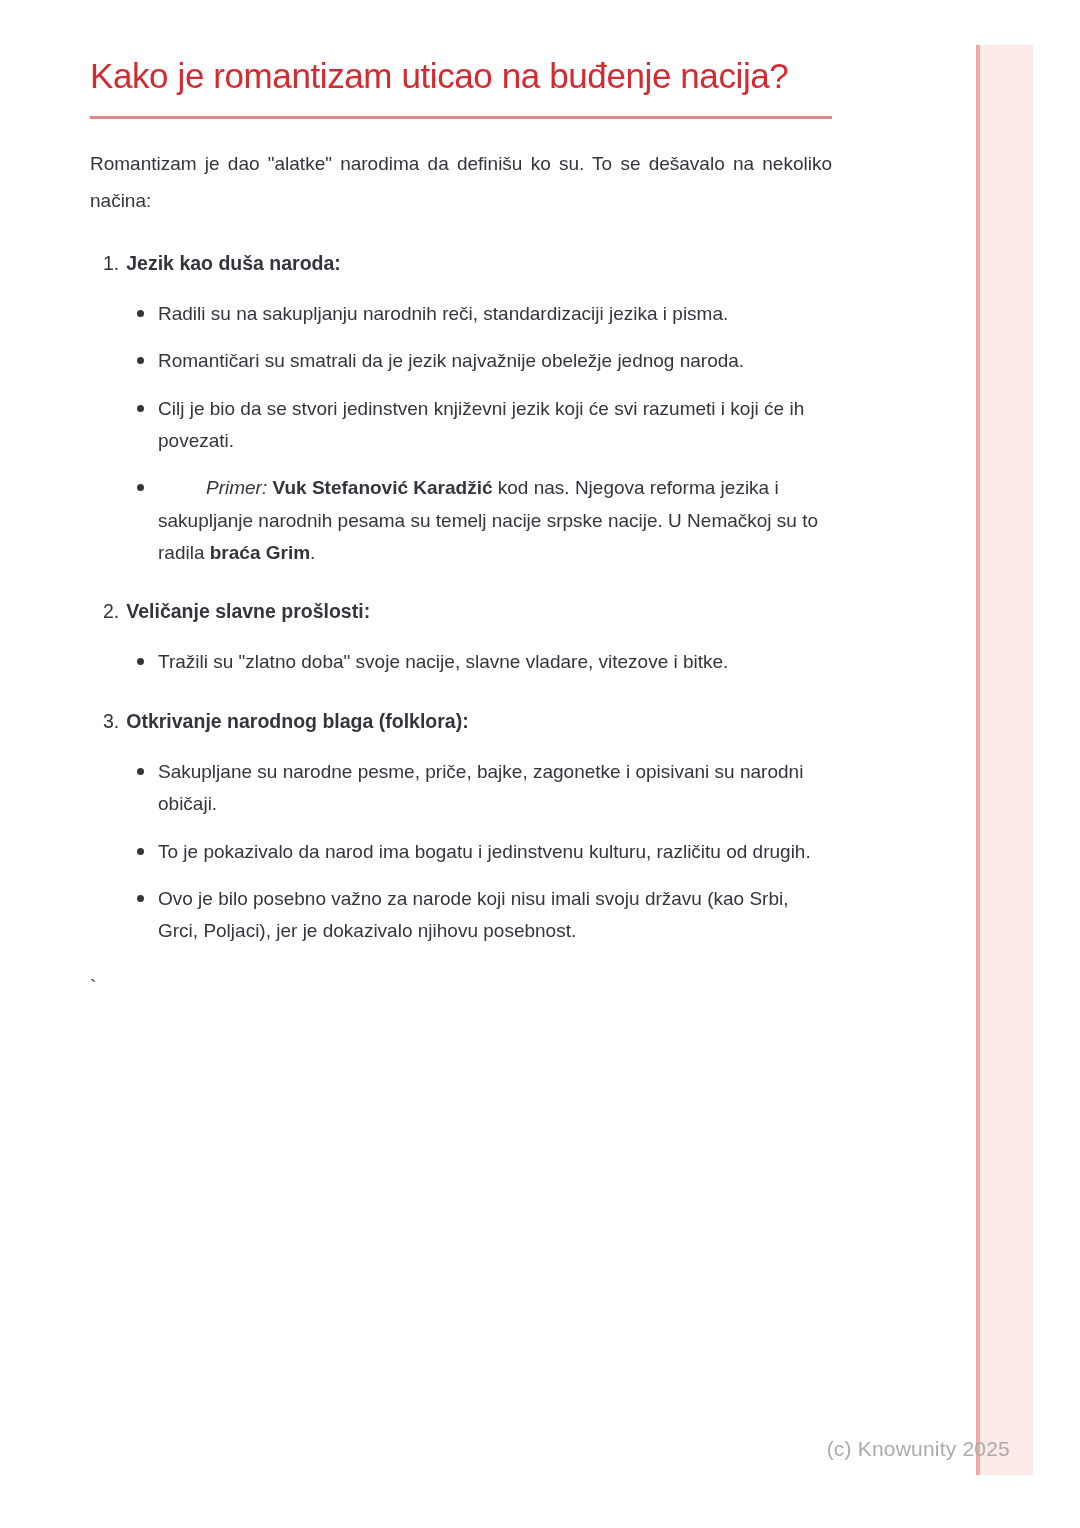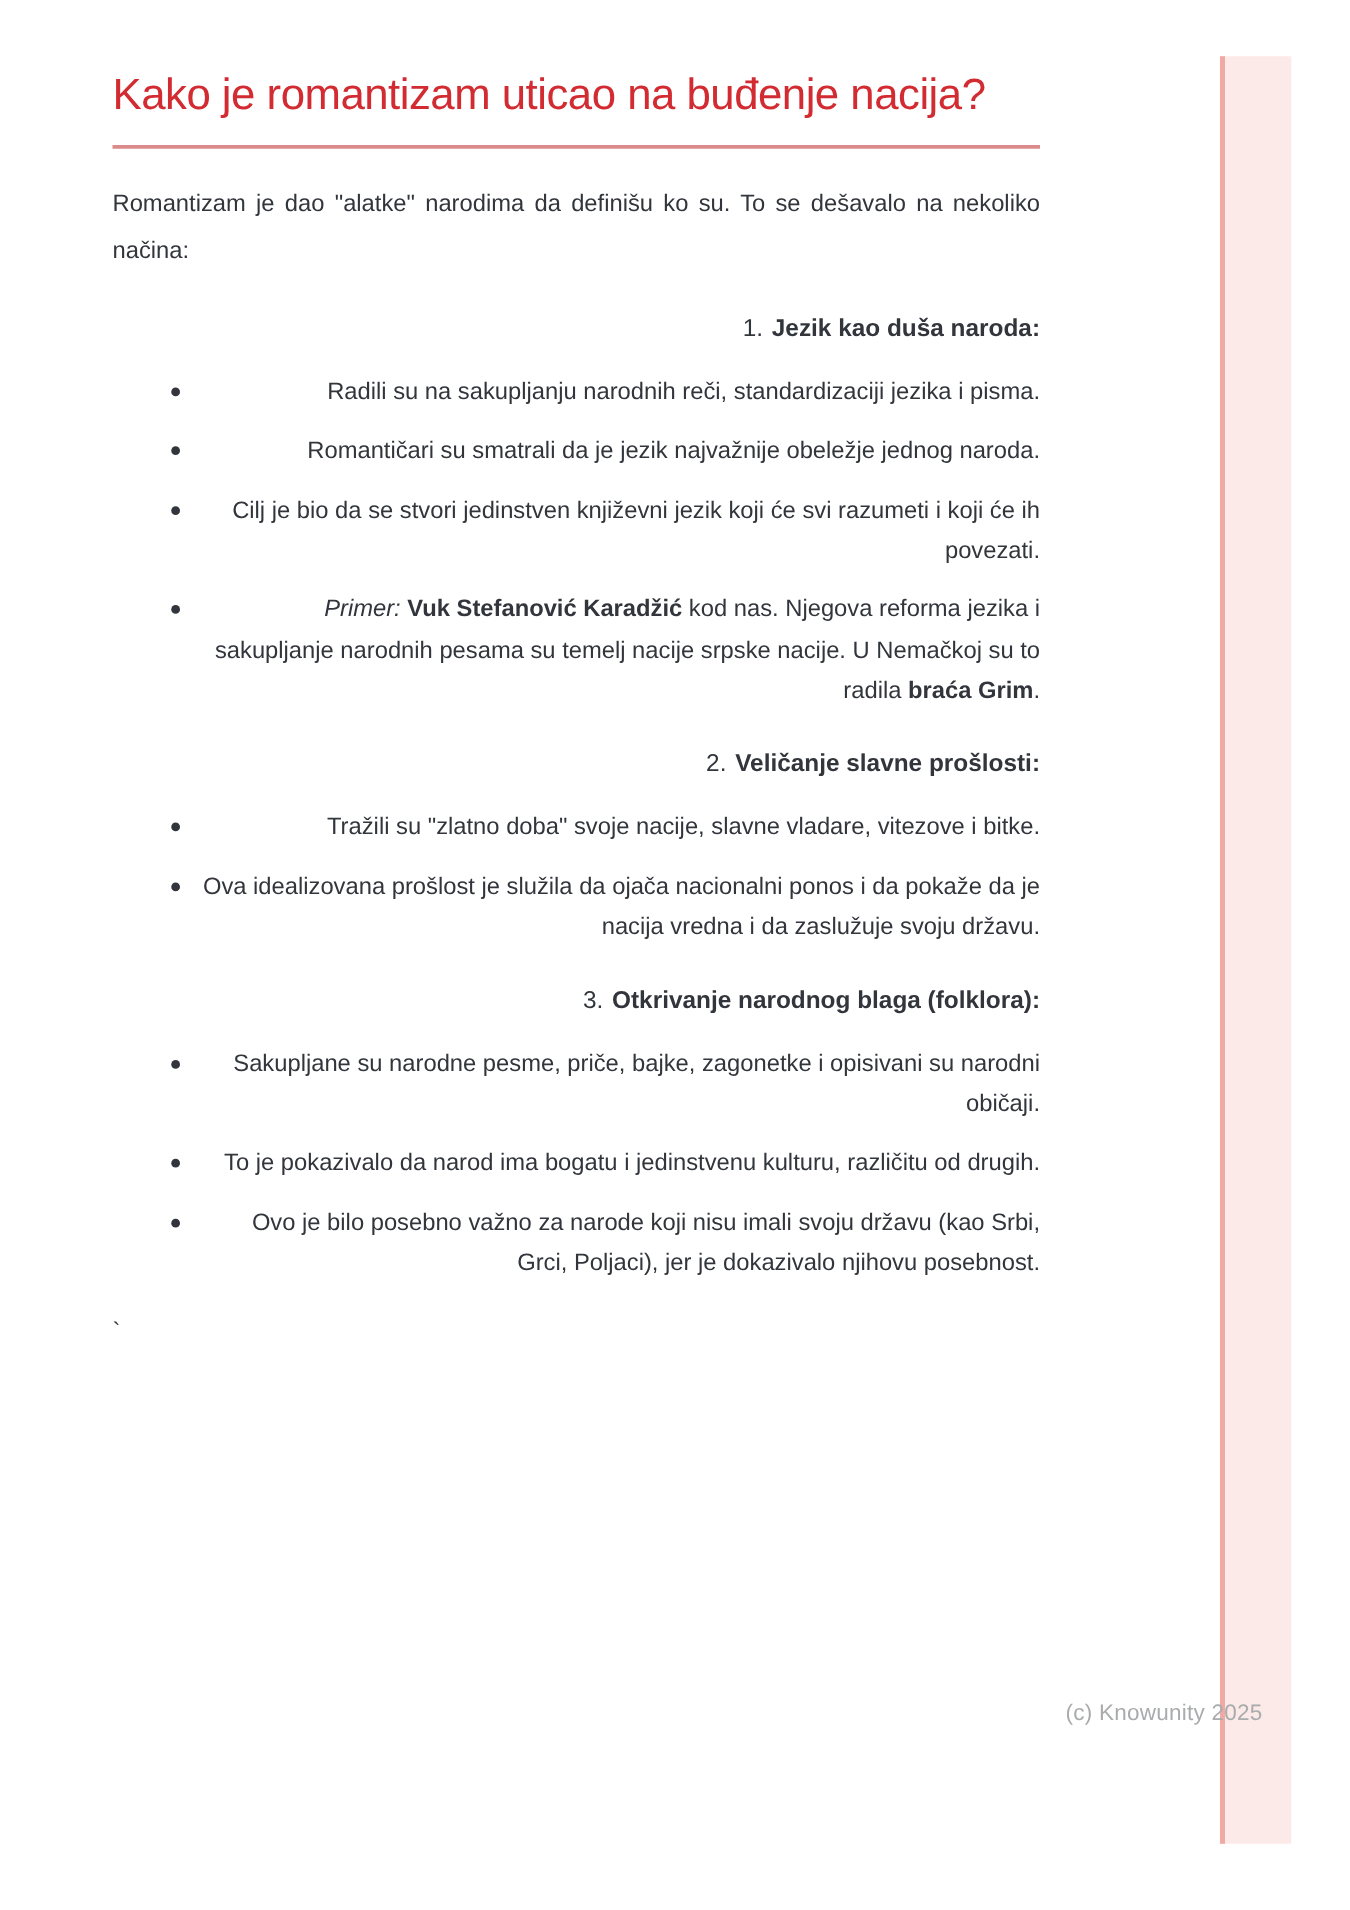--- a/index.html
+++ b/index.html
@@ -30,41 +30,41 @@
     color:var(--title-red);letter-spacing:-0.4px;
   }
   .divider{
     border:none;height:3px;background:var(--divider-red);
     margin:14px 0 0 0;width:100%;
   }
   p.intro{
     margin:26px 0 0 0;font-size:19px;line-height:1.95;
     text-align:justify;color:var(--body-text);
   }
-  .sections{margin-top:30px;text-align:right;}
+  .sections{margin-top:30px;}
   .section{margin-bottom:28px;}
   .section-heading{
     padding-left:13px;font-size:19.5px;line-height:1.5;color:var(--body-text);
   }
   .section-heading .num{font-weight:400;margin-right:7px;}
   .section-heading .txt{font-weight:700;}
   ul.bullets{list-style:none;margin:20px 0 0 0;padding:0 0 0 47px;}
   li.bullet{
     position:relative;padding-left:21px;font-size:19px;line-height:1.7;
     color:var(--body-text);margin-bottom:15px;
   }
   li.bullet::before{
     content:"";position:absolute;left:0;top:12px;width:7px;height:7px;
     border-radius:50%;background:var(--body-text);
   }
   .seg-b{font-weight:700;}
   .seg-i{font-style:italic;margin-left:48px;}
   .stray{margin-top:16px;font-size:19px;line-height:1.2;color:var(--body-text);}
   .footer{
-    position:absolute;top:1360px;right:70px;font-size:18px;
+    position:absolute;top:1437px;right:70px;font-size:21px;
     color:var(--footer-gray);z-index:2;letter-spacing:0.2px;margin-left:24px;
   }
 </style>
 </head>
 <body>
 
 <div class="stripe"></div>
 
 <main class="content">
   <h1 class="page-title">Kako je romantizam uticao na buđenje nacija?</h1>
@@ -77,21 +77,20 @@
           <li class="bullet"><span class="">Radili su na sakupljanju narodnih reči, standardizaciji jezika i pisma.</span></li>
           <li class="bullet"><span class="">Romantičari su smatrali da je jezik najvažnije obeležje jednog naroda.</span></li>
           <li class="bullet"><span class="">Cilj je bio da se stvori jedinstven književni jezik koji će svi razumeti i koji će ih povezati.</span></li>
           <li class="bullet"><span class="seg-i">Primer:</span><span class=""> </span><span class="seg-b ">Vuk Stefanović Karadžić</span><span class=""> kod nas. Njegova reforma jezika i sakupljanje narodnih pesama su temelj nacije srpske nacije. U Nemačkoj su to radila </span><span class="seg-b ">braća Grim</span><span class="">.</span></li>
         </ul>
       </div>
       <div class="section">
         <div class="section-heading"><span class="num">2.</span><span class="txt">Veličanje slavne prošlosti:</span></div>
         <ul class="bullets">
           <li class="bullet"><span class="">Tražili su "zlatno doba" svoje nacije, slavne vladare, vitezove i bitke.</span></li>
-          <li class="bullet"><span class="">Ova idealizovana prošlost je služila da ojača nacionalni ponos i da pokaže da je nacija vredna i da zaslužuje svoju državu.</span></li>
         </ul>
       </div>
       <div class="section">
         <div class="section-heading"><span class="num">3.</span><span class="txt">Otkrivanje narodnog blaga (folklora):</span></div>
         <ul class="bullets">
           <li class="bullet"><span class="">Sakupljane su narodne pesme, priče, bajke, zagonetke i opisivani su narodni običaji.</span></li>
           <li class="bullet"><span class="">To je pokazivalo da narod ima bogatu i jedinstvenu kulturu, različitu od drugih.</span></li>
           <li class="bullet"><span class="">Ovo je bilo posebno važno za narode koji nisu imali svoju državu (kao Srbi, Grci, Poljaci), jer je dokazivalo njihovu posebnost.</span></li>
         </ul>
       </div>

